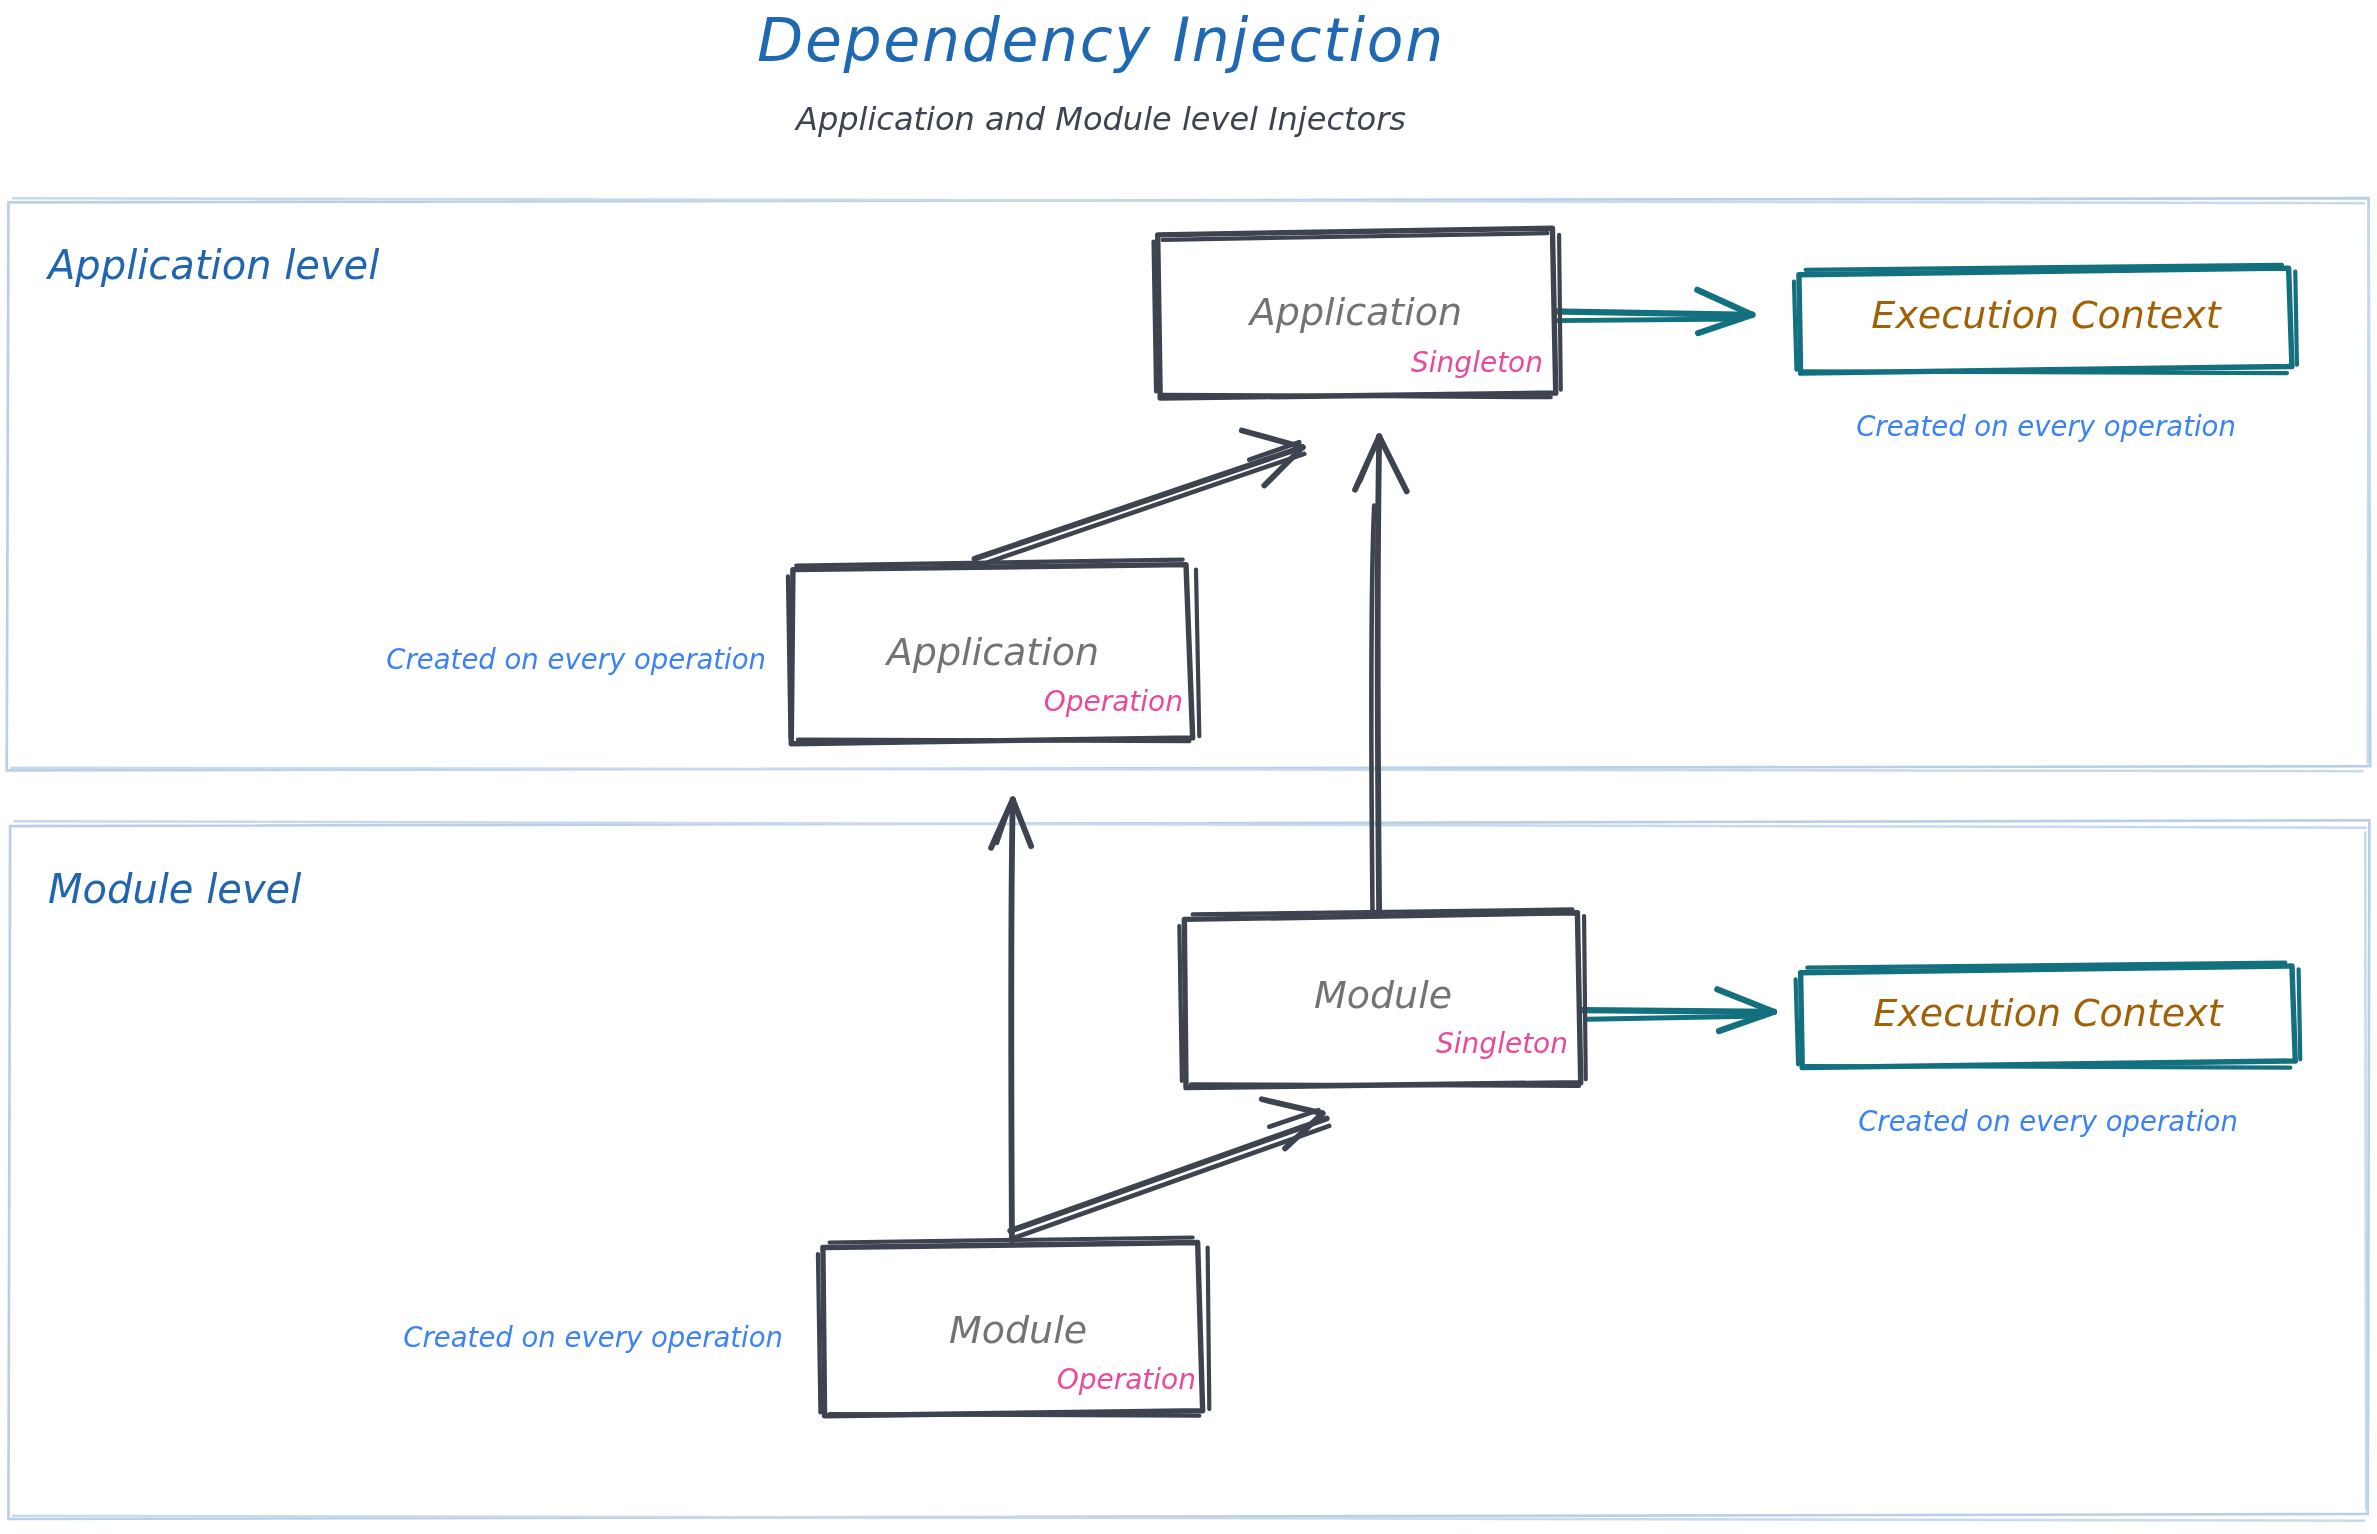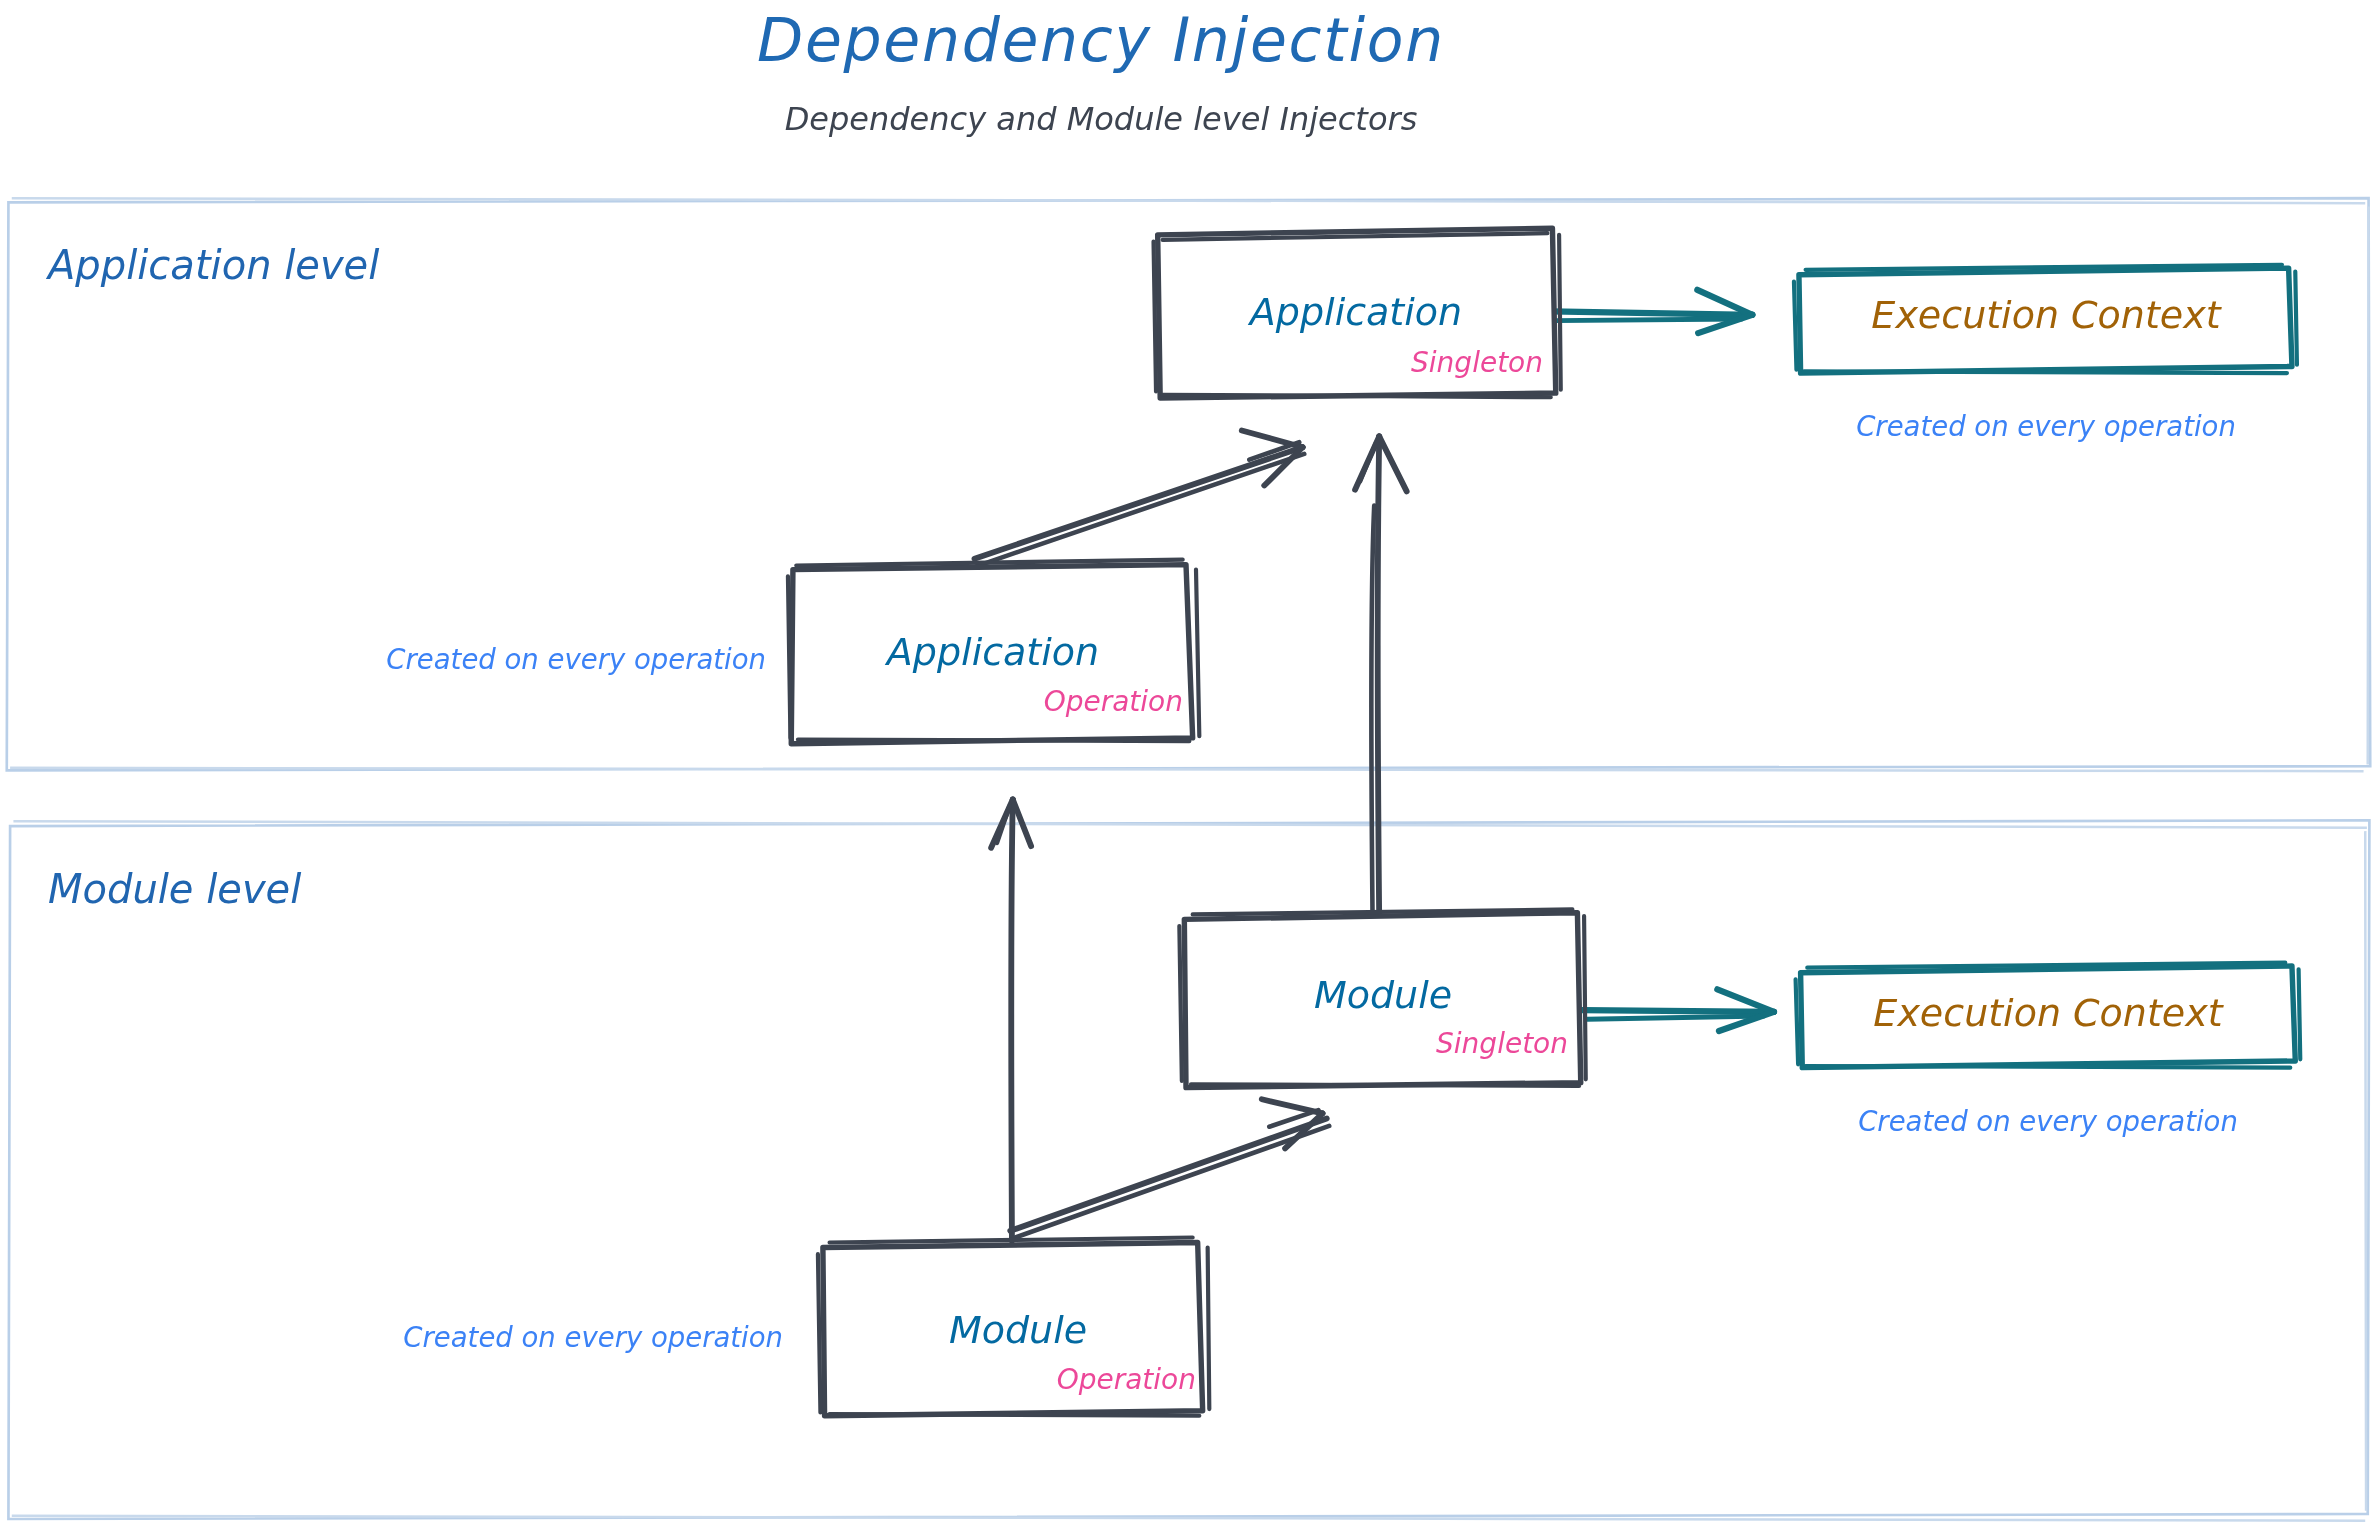--- a/index.html
+++ b/index.html
@@ -43,21 +43,21 @@
     color: #3d4450;
     font-style: italic;
   }
   .lane-label {
     font-size: 40px;
     color: #2065b0;
     font-style: italic;
   }
   .node-title {
     font-size: 38px;
-    color: #0369a1;
+    color: #737373;
     font-style: italic;
   }
   .node-scope {
     font-size: 28px;
     color: #ec4899;
     font-style: italic;
   }
   .ctx-title {
     font-size: 38px;
     color: #a16207;
@@ -172,21 +172,21 @@
       <path class="ctxbox2" d="M 2154 338 L 2157 444 M 2756 326 L 2758 438 M 2166 446 L 2746 448 M 2168 324 L 2740 318"></path>
     </g>
 
     <g>
       <path class="ctxbox" d="M 2162 1168 L 2752 1160 L 2756 1274 L 2164 1282 Z"></path>
       <path class="ctxbox2" d="M 2156 1176 L 2159 1278 M 2760 1164 L 2762 1272 M 2168 1280 L 2750 1282 M 2170 1162 L 2744 1156"></path>
     </g>
   </svg>
 
   <div class="txt title center" style="left:1101px; top:5px;">Dependency Injection</div>
-  <div class="txt subtitle center" style="left:1101px; top:100px;">Dependency and Module level Injectors</div>
+  <div class="txt subtitle center" style="left:1101px; top:100px;">Application and Module level Injectors</div>
 
   <div class="txt lane-label" style="left:48px; top:242px;">Application level</div>
   <div class="txt lane-label" style="left:48px; top:866px;">Module level</div>
 
   <div class="txt node-title center" style="left:1356px; top:290px;">Application</div>
   <div class="txt node-scope rightal" style="left:1543px; top:346px;">Singleton</div>
 
   <div class="txt node-title center" style="left:993px; top:630px;">Application</div>
   <div class="txt node-scope rightal" style="left:1183px; top:685px;">Operation</div>
   <div class="txt caption rightal" style="left:766px; top:643px;">Created on every operation</div>

